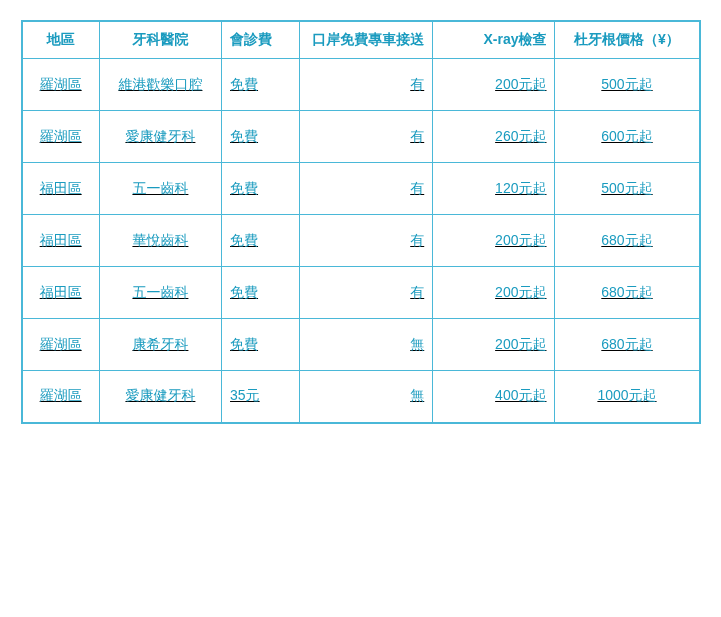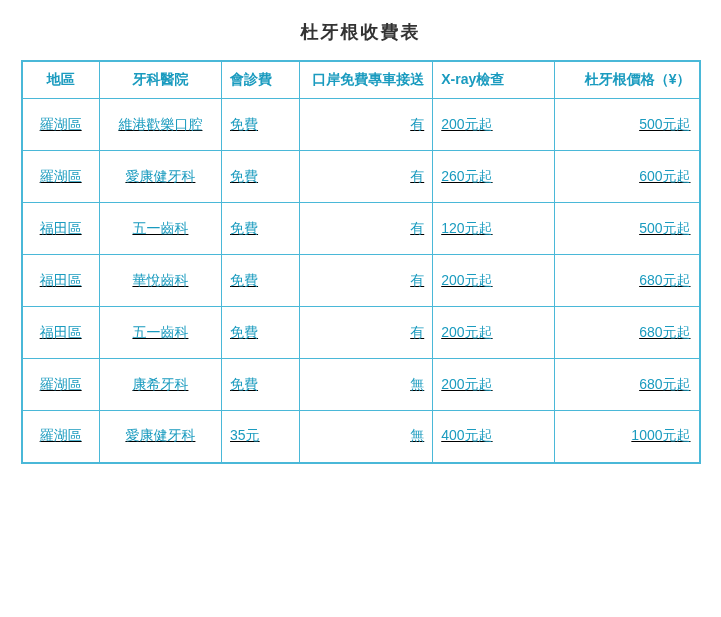--- a/index.html
+++ b/index.html
@@ -47,28 +47,27 @@
       text-align: center;
     }
     tbody tr {
       height: 52px;
       text-decoration: underline;
     }
     .col-region { width: 70px; text-align: center; }
     .col-hospital { width: 110px; }
     .col-consult { width: 70px; text-align: left; }
     .col-shuttle { width: 120px; text-align: right; }
-    .col-xray { width: 110px; text-align: left; }
-    .col-price { width: 130px; text-align: right; }
+    .col-xray { width: 110px; text-align: right; }
+    .col-price { width: 130px; text-align: center; }
   </style>
 </head>
 <body>
 
 <div class="container">
-  <div class="page-title">杜牙根收費表</div>
   <table>
     <thead>
       <tr>
         <th class="col-region">地區</th>
         <th class="col-hospital">牙科醫院</th>
         <th class="col-consult">會診費</th>
         <th class="col-shuttle">口岸免費專車接送</th>
         <th class="col-xray">X-ray檢查</th>
         <th class="col-price">杜牙根價格（¥）</th>
       </tr>

